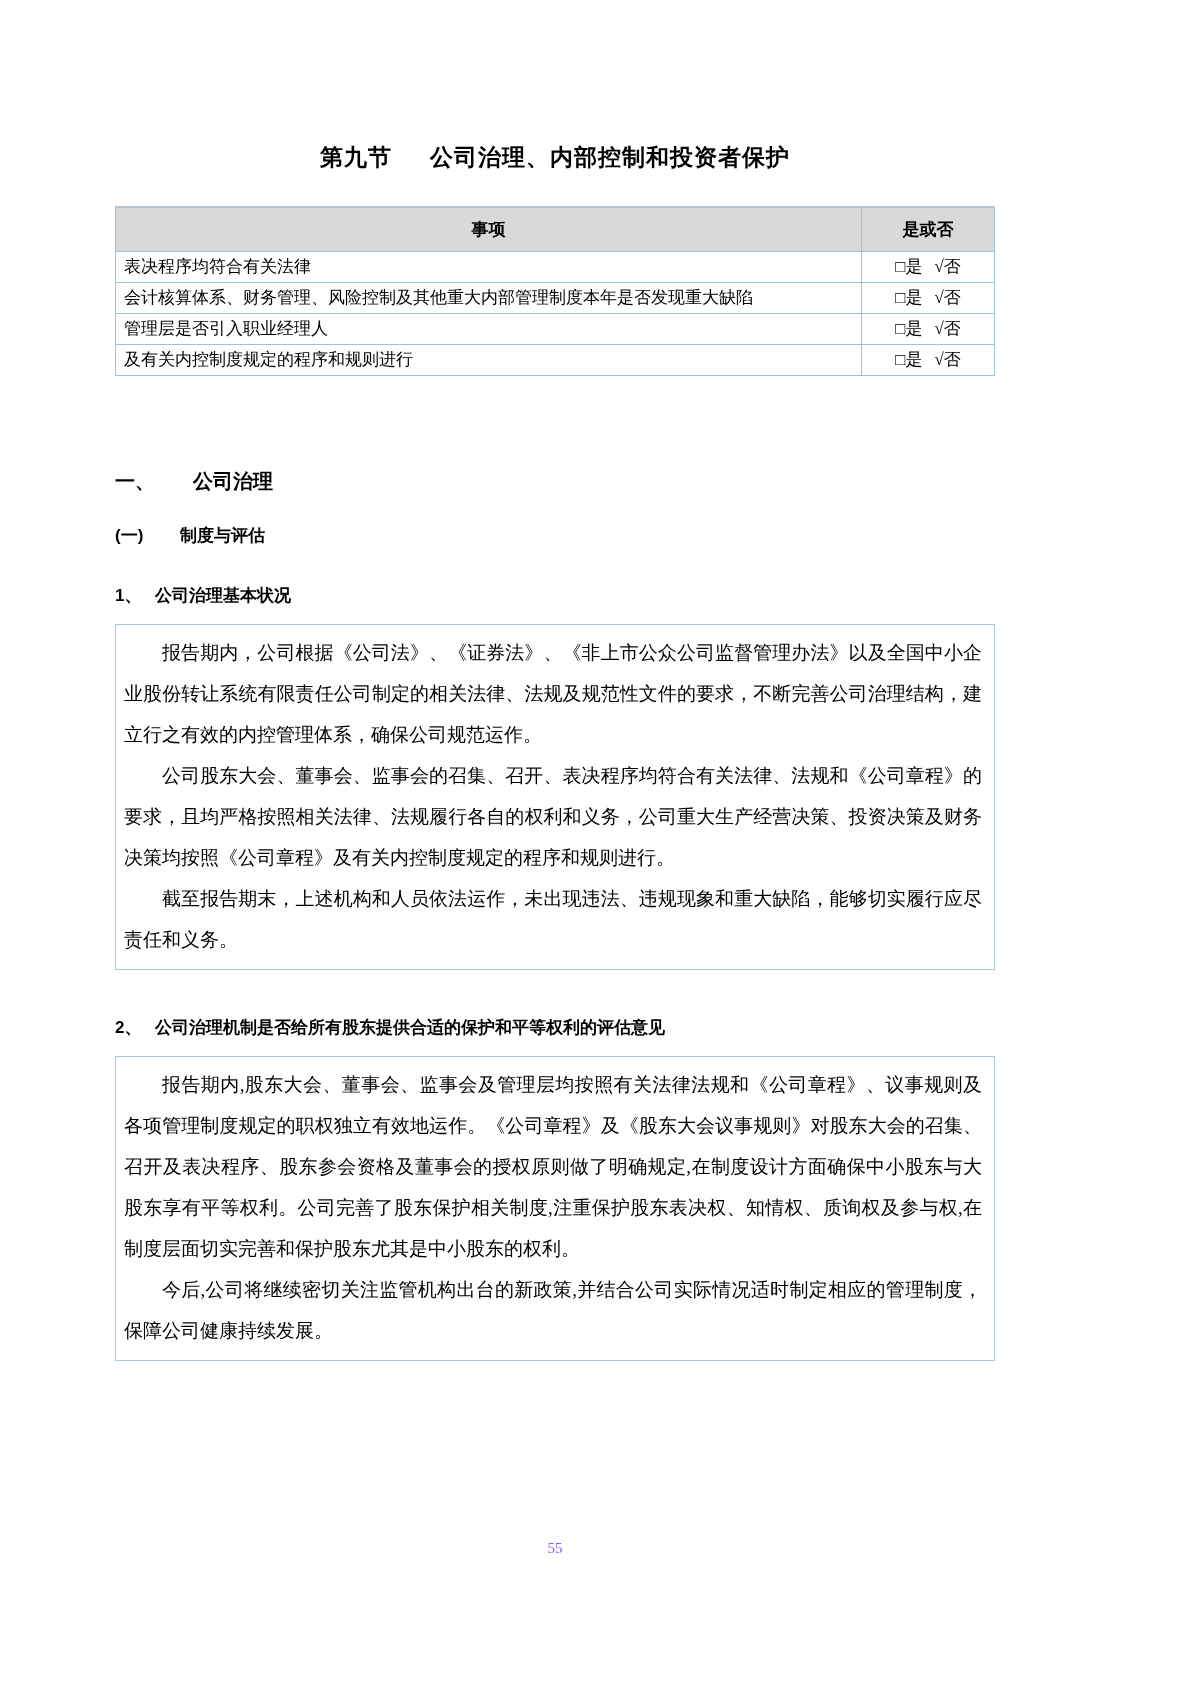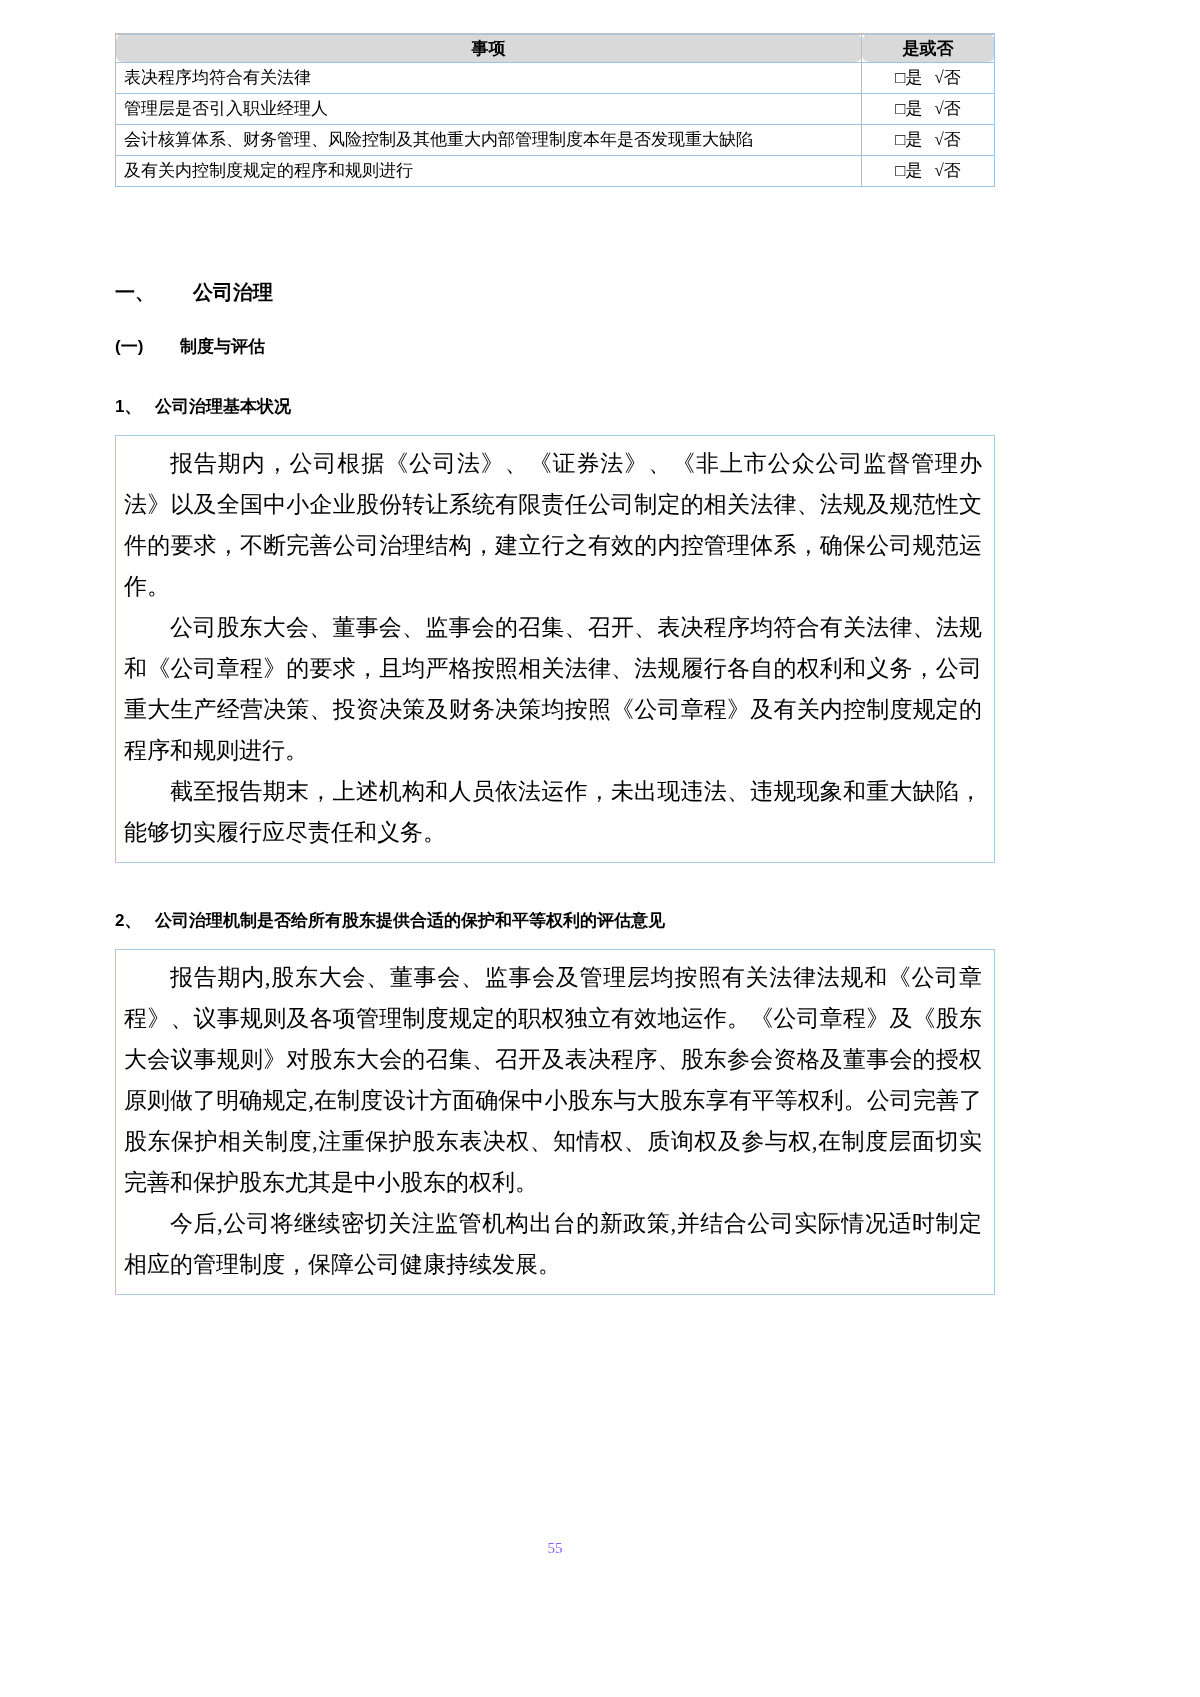--- a/index.html
+++ b/index.html
@@ -38,22 +38,21 @@
     border: 1px solid #9CC3E6;
     padding: 0 8px;
     height: 31px;
     vertical-align: middle;
   }
   table.yn-table th {
     background: #D9D9D9;
     font-family: Liberation Mono, monospace;
     font-weight: bold;
     text-align: center;
-    height: 28px;
-    border-radius: 7px;
+    height: 44px;
   }
   td.item-cell { text-align: left; }
   td.answer-cell {
     width: 133px;
     text-align: center;
     white-space: nowrap;
     padding: 0 4px;
   }
   .answer-cell .chk { display: inline-block; }
   .answer-cell .sep { display: inline-block; width: 12px; }
@@ -73,21 +72,21 @@
   .heading-3 .num { min-width: 40px; }
   .heading-4 { margin-top: 46px; font-size: 17px; }
   .heading-4 .num { min-width: 40px; }
 
   
   .text-box {
     margin-top: 17px;
     width: 880px;
     border: 1px solid #A9CBDD;
     padding: 7px 12px 9px 8px;
-    font-size: 23px;
+    font-size: 19px;
     line-height: 41px;
     text-align: justify;
   }
   .text-box p { margin: 0; text-indent: 2em; }
 
   
   .page-number {
     position: absolute;
     left: 115px;
     width: 880px;
@@ -95,39 +94,42 @@
     text-align: center;
     font-size: 15px;
     color: #8b5cf6;
   }
 </style>
 </head>
 <body>
 
 <div class="content">
 
+  <div class="doc-title">
+    <span>第九节</span><span class="gap"></span><span>公司治理、内部控制和投资者保护</span>
+  </div>
 
   <table class="yn-table">
     <thead>
       <tr>
         <th>事项</th>
         <th class="answer-cell">是或否</th>
       </tr>
     </thead>
     <tbody>
       <tr>
         <td class="item-cell">表决程序均符合有关法律</td>
         <td class="answer-cell"><span class="chk">□</span><span>是</span><span class="sep"></span><span class="chk">√</span><span>否</span></td>
       </tr>
       <tr>
-        <td class="item-cell">管理层是否引入职业经理人</td>
+        <td class="item-cell">会计核算体系、财务管理、风险控制及其他重大内部管理制度本年是否发现重大缺陷</td>
         <td class="answer-cell"><span class="chk">□</span><span>是</span><span class="sep"></span><span class="chk">√</span><span>否</span></td>
       </tr>
       <tr>
-        <td class="item-cell">会计核算体系、财务管理、风险控制及其他重大内部管理制度本年是否发现重大缺陷</td>
+        <td class="item-cell">管理层是否引入职业经理人</td>
         <td class="answer-cell"><span class="chk">□</span><span>是</span><span class="sep"></span><span class="chk">√</span><span>否</span></td>
       </tr>
       <tr>
         <td class="item-cell">及有关内控制度规定的程序和规则进行</td>
         <td class="answer-cell"><span class="chk">□</span><span>是</span><span class="sep"></span><span class="chk">√</span><span>否</span></td>
       </tr>
     </tbody>
   </table>
 
   <div class="heading heading-1">

